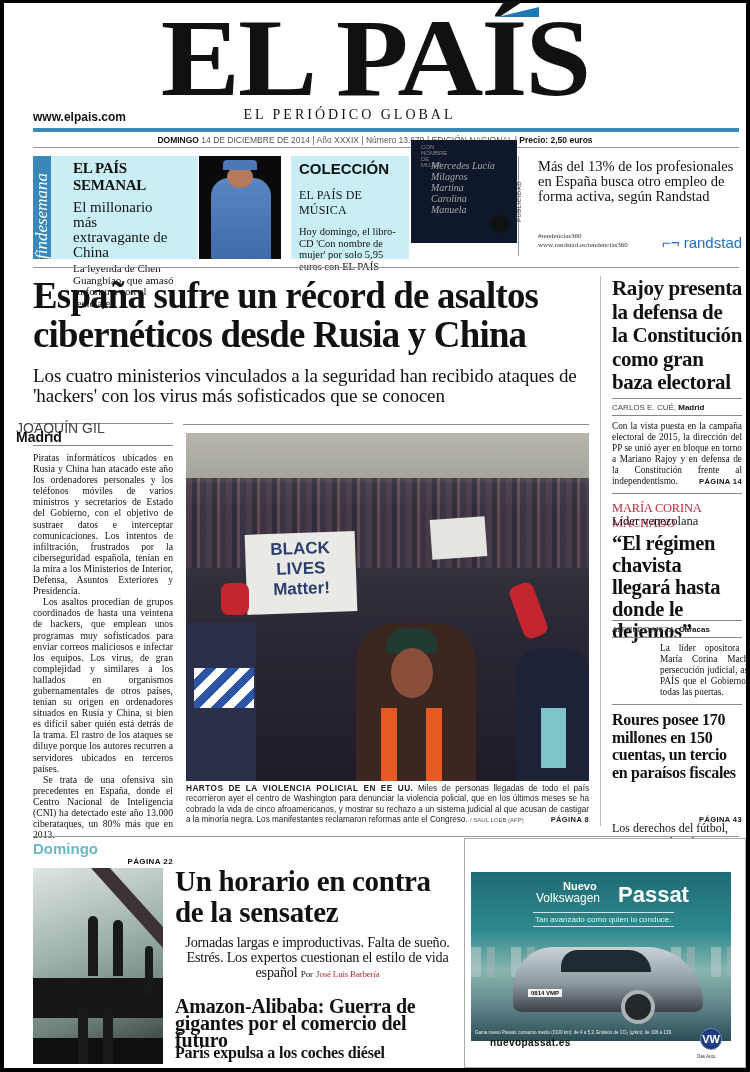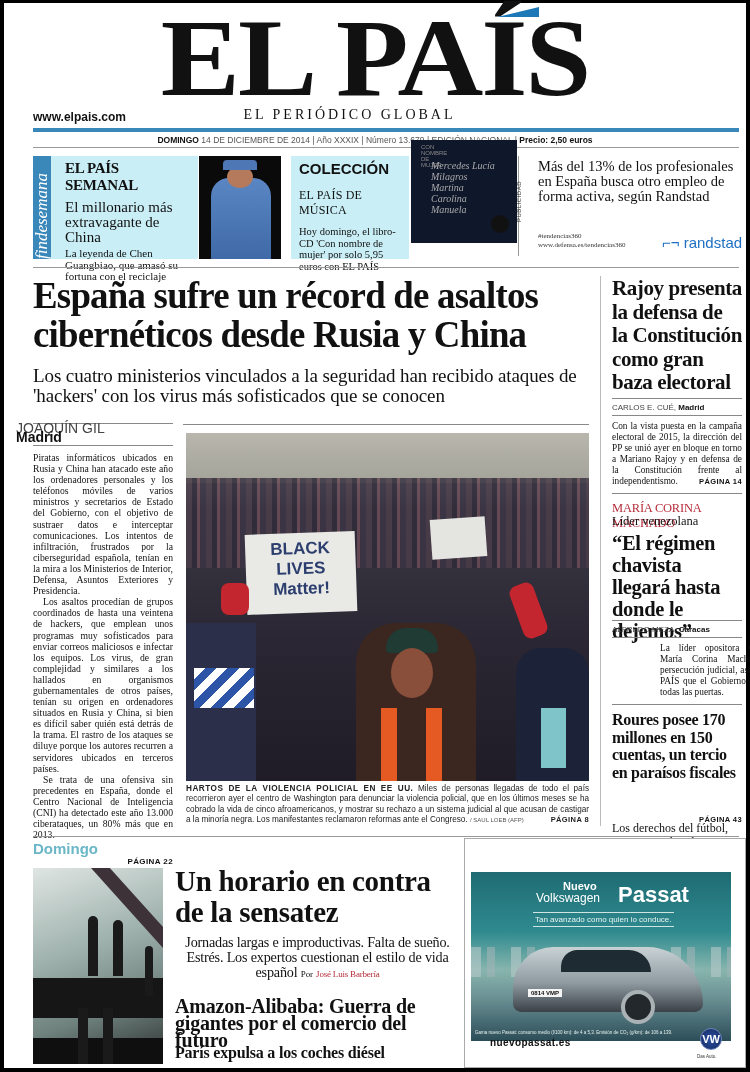--- a/index.html
+++ b/index.html
@@ -19,21 +19,21 @@
   #tagline { left: 0; width: 699px; top: 107px; text-align: center; font-size: 14px; letter-spacing: 3px; }
   #blue-rule { left: 33px; top: 128px; width: 706px; height: 4px; background: #3a87b9; }
   #dateline { left: 0; width: 750px; top: 135px; text-align: center; font-size: 8.5px; color: #555; }
   #dateline b { color: #111; }
   #rule-top { left: 33px; top: 147px; width: 706px; height: 1px; background: #999; }
 
   
   #findesemana-bar { left: 33px; top: 156px; width: 18px; height: 103px; background: #3a87b9; }
   #findesemana-text { left: 24px; top: 196px; width: 103px; transform: rotate(-90deg); transform-origin: 0 0;
     color: #fff; font-style: italic; font-size: 17px; top: 259px; left: 33px; line-height: 18px; }
-  #semanal-box { left: 51px; top: 156px; width: 147px; height: 103px; background: #c9eef6; padding: 4px 14px; }
+  #semanal-box { left: 51px; top: 156px; width: 147px; height: 103px; background: #c9eef6; padding: 4px 22px; }
   #semanal-title { font-size: 15px; font-weight: bold; letter-spacing: -0.3px; }
   #semanal-head { font-size: 15px; line-height: 15px; margin-top: 6px; }
   #semanal-sub { font-size: 11px; line-height: 11.5px; margin-top: 3px; }
   #semanal-photo { left: 199px; top: 156px; width: 82px; height: 103px; background: #0a0a0a; overflow: hidden; }
   #semanal-photo .body { position: absolute; left: 12px; top: 22px; width: 60px; height: 81px; background: linear-gradient(180deg,#5a86c4,#3f6aa7); border-radius: 18px 18px 0 0; }
   #semanal-photo .head { position: absolute; left: 28px; top: 10px; width: 26px; height: 22px; background: #b57a5b; border-radius: 50%; }
   #semanal-photo .cap { position: absolute; left: 24px; top: 4px; width: 34px; height: 10px; background: #4e77b5; border-radius: 4px 4px 0 0; }
   #coleccion-box { left: 291px; top: 156px; width: 118px; height: 103px; background: #c9eef6; padding: 4px 8px; }
   #coleccion-title { font-size: 15px; font-weight: bold; }
   #coleccion-sub { font-size: 12px; margin-top: 11px; letter-spacing: 0.2px; }
@@ -192,21 +192,21 @@
 <div id="cd-art" class="abs">
   <div class="title sans">CON NOMBRE DE MUJER</div>
   <div class="script serif">Mercedes Lucía Milagros Martina Carolina Manuela</div>
   <div class="badge"></div>
 </div>
 <div id="promo-divider" class="abs"></div>
 <div id="publicidad" class="abs sans">PUBLICIDAD</div>
 <div id="randstad-head" class="abs serif">Más del 13% de los profesionales en España busca otro empleo de forma activa, según Randstad</div>
 <div id="randstad-tags" class="abs serif">
   <div>#tendencias360</div>
-  <div>www.defensa.es/tendencias360</div>
+  <div>www.randstad.es/tendencias360</div>
 </div>
 <div id="randstad-logo" class="abs sans">
   <span>⌐¬ </span><span>randstad</span>
 </div>
 <div id="rule-promo" class="abs"></div>
 
 <div id="lead-head" class="abs serif">España sufre un récord de asaltos cibernéticos desde Rusia y China</div>
 <div id="lead-deck" class="abs serif">Los cuatro ministerios vinculados a la seguridad han recibido ataques de 'hackers' con los virus más sofisticados que se conocen</div>
 <div id="lead-byline-rule" class="abs"></div>
 <div id="lead-byline" class="abs sans">

